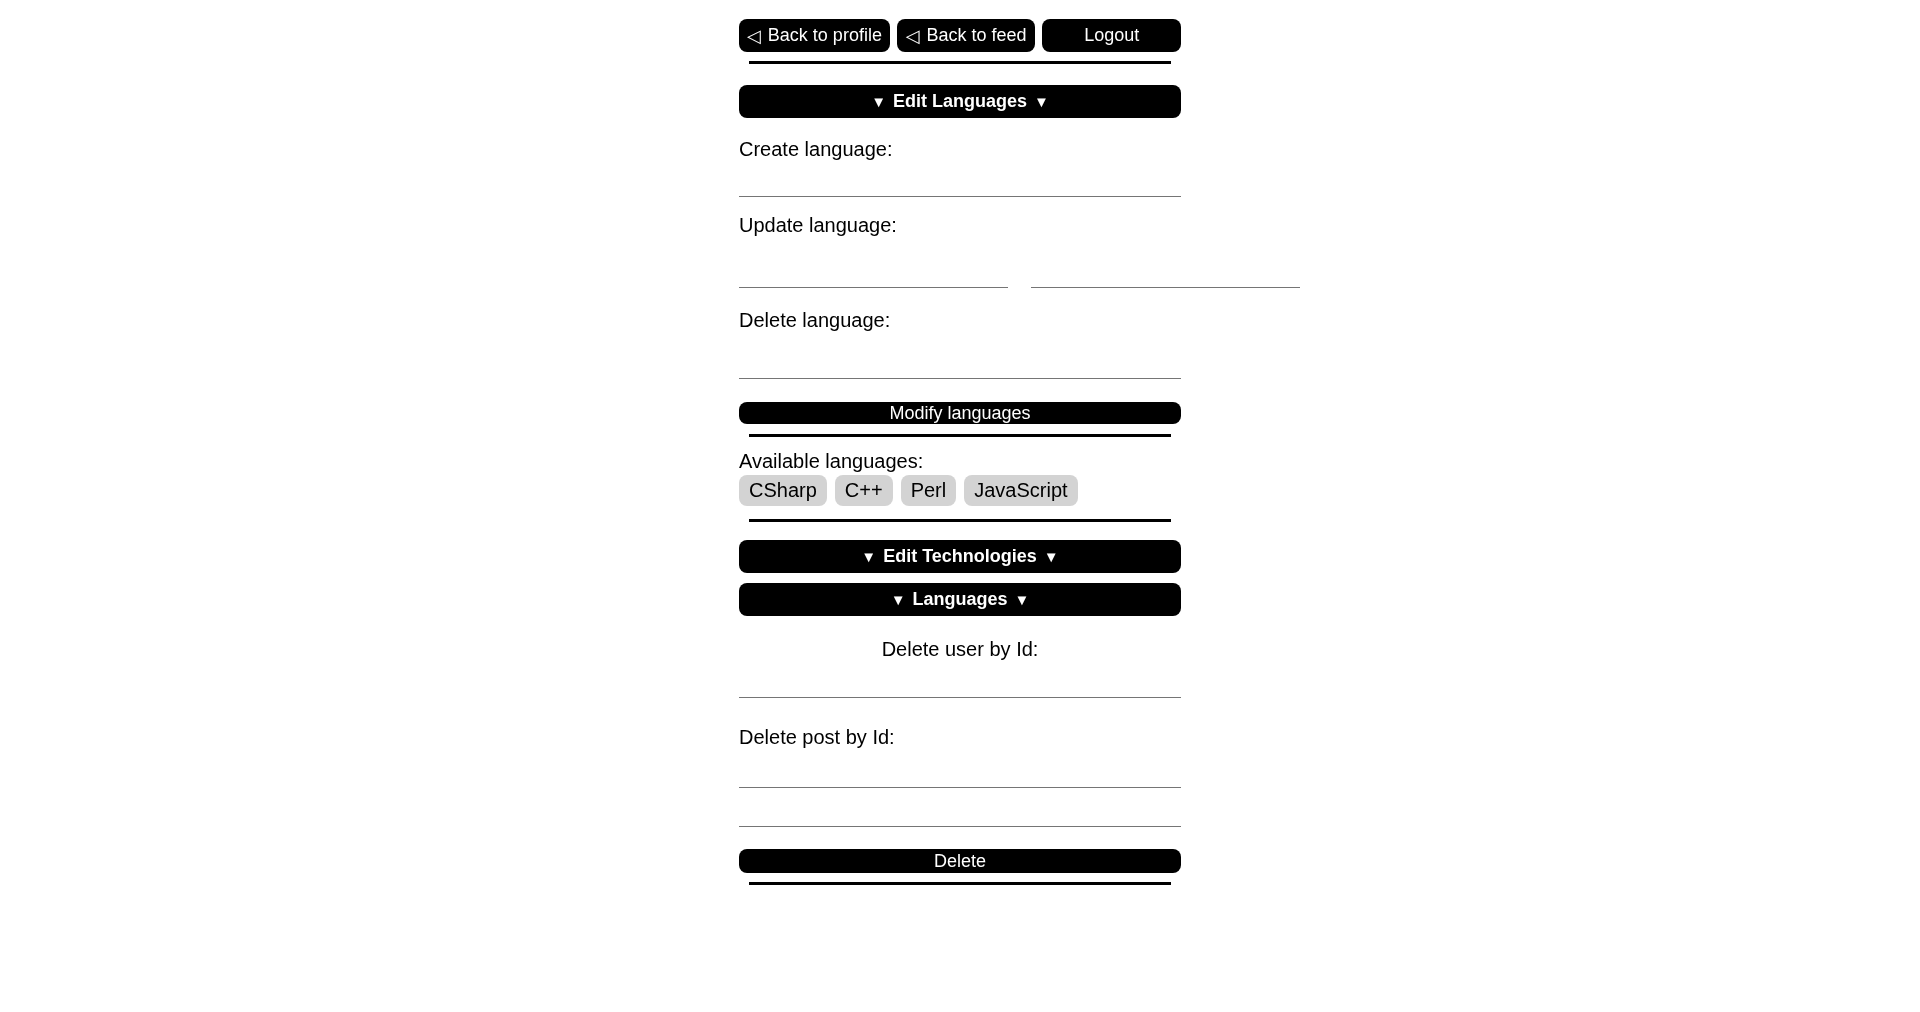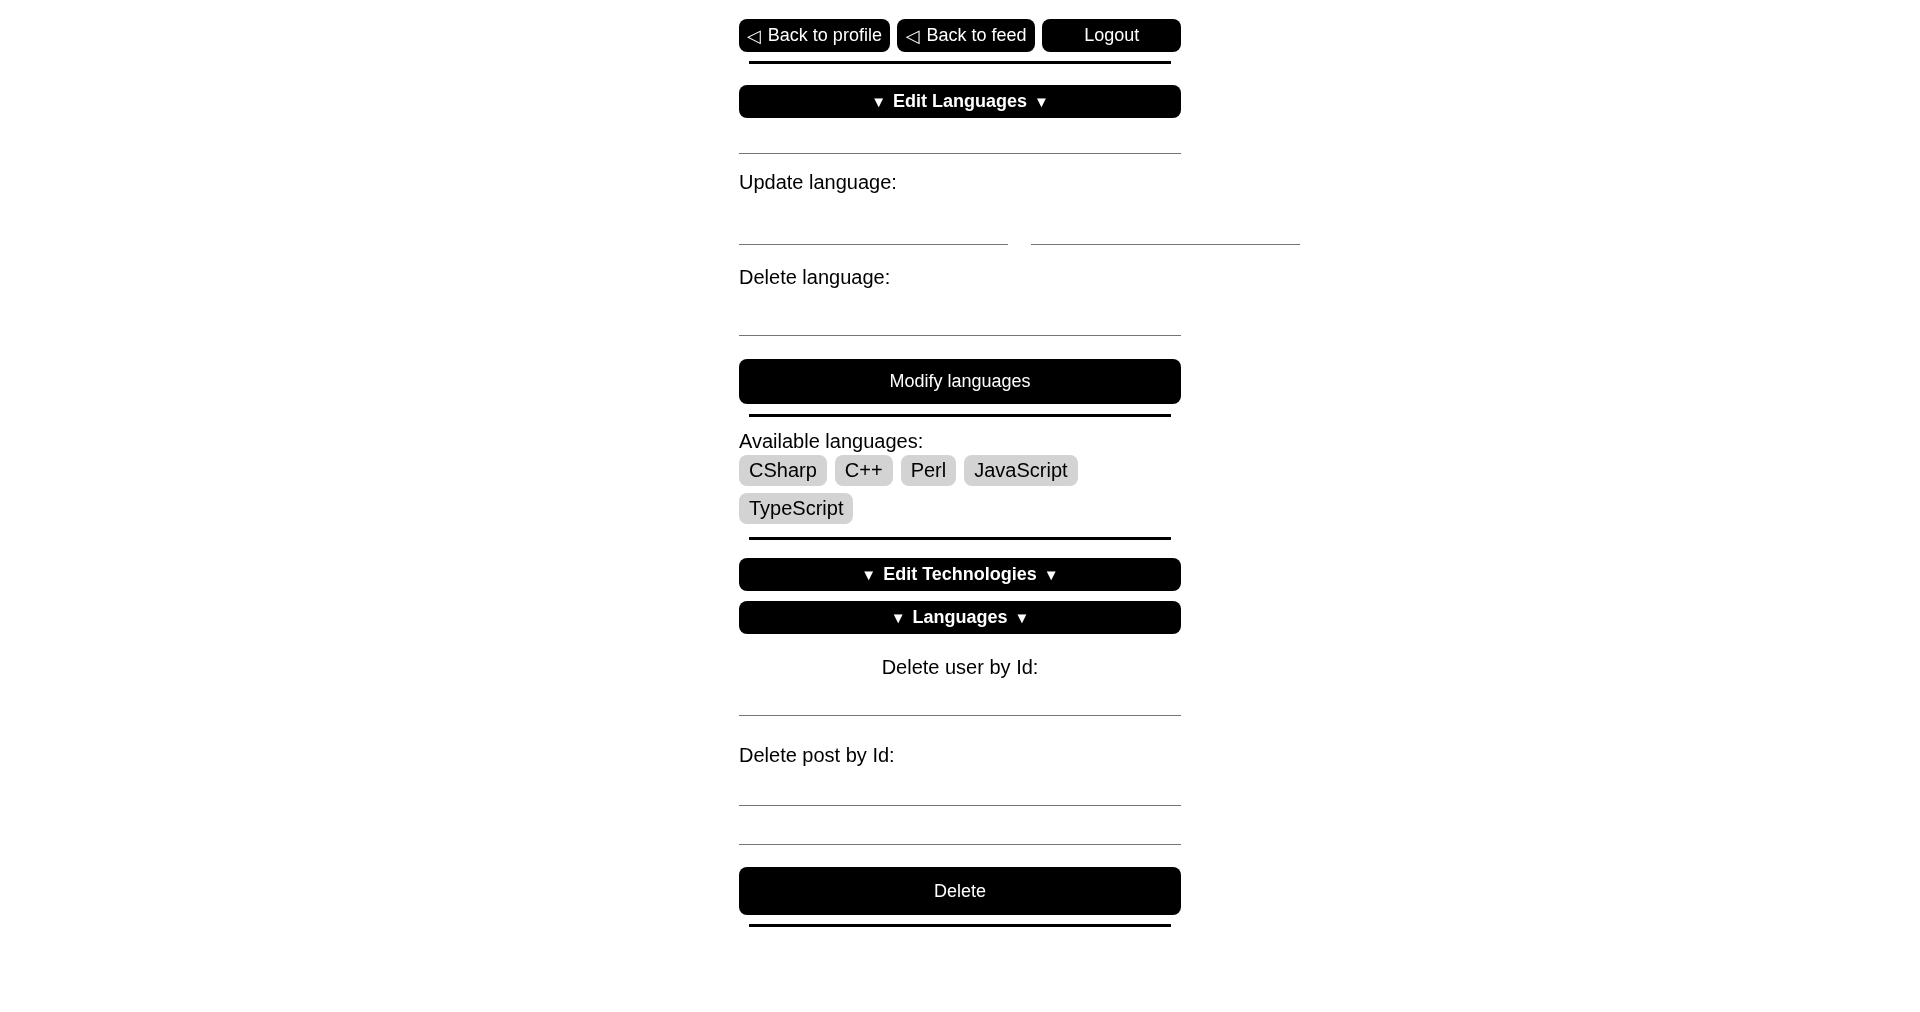--- a/index.html
+++ b/index.html
@@ -136,47 +136,45 @@
     </div>
 
     <hr class="rule mt9">
 
     <button class="btn wide mt21">
       <span class="arrow">▼</span>
       <span class="lbl">Edit Languages</span>
       <span class="arrow">▼</span>
     </button>
 
+    <label class="field-label mt20">Create language:</label>
     <input class="line-input" type="text" placeholder="" style="">
 
     <label class="field-label mt17">Update language:</label>
     <div class="two-col mt15">
       <input class="line-input" type="text" placeholder="" style="">
       <input class="line-input" type="text" placeholder="" style="">
     </div>
 
     <label class="field-label mt21">Delete language:</label>
     <input class="line-input mt11" type="text" placeholder="" style="">
 
-    <button class="btn wide mt23" style="height:45px">
+    <button class="btn wide mt23" style="height:22px">
       <span>Modify languages</span>
     </button>
 
     <hr class="rule mt10">
 
     <label class="field-label mt13">Available languages:</label>
     <div class="chips-row mt2">
       <button class="chip">CSharp</button>
       <button class="chip">C++</button>
       <button class="chip">Perl</button>
       <button class="chip">JavaScript</button>
     </div>
-    <div class="chips-row mt7">
-      <button class="chip">TypeScript</button>
-    </div>
 
     <hr class="rule mt13">
 
     <button class="btn wide mt18">
       <span class="arrow">▼</span>
       <span class="lbl">Edit Technologies</span>
       <span class="arrow">▼</span>
     </button>
 
     <button class="btn wide mt10">
@@ -186,20 +184,20 @@
     </button>
 
     <label class="field-label mt22">Delete user by Id:</label>
     <input class="line-input mt1" type="text" placeholder="" style="">
 
     <label class="field-label mt28">Delete post by Id:</label>
     <input class="line-input mt3" type="text" placeholder="" style="">
 
     <input class="line-input mt3" type="text" placeholder="" style="">
 
-    <button class="btn wide mt22" style="height:48px">
+    <button class="btn wide mt22" style="height:24px">
       <span>Delete</span>
     </button>
 
     <hr class="rule mt9">
 
   </div>
 </div>
 
 </body></html>

